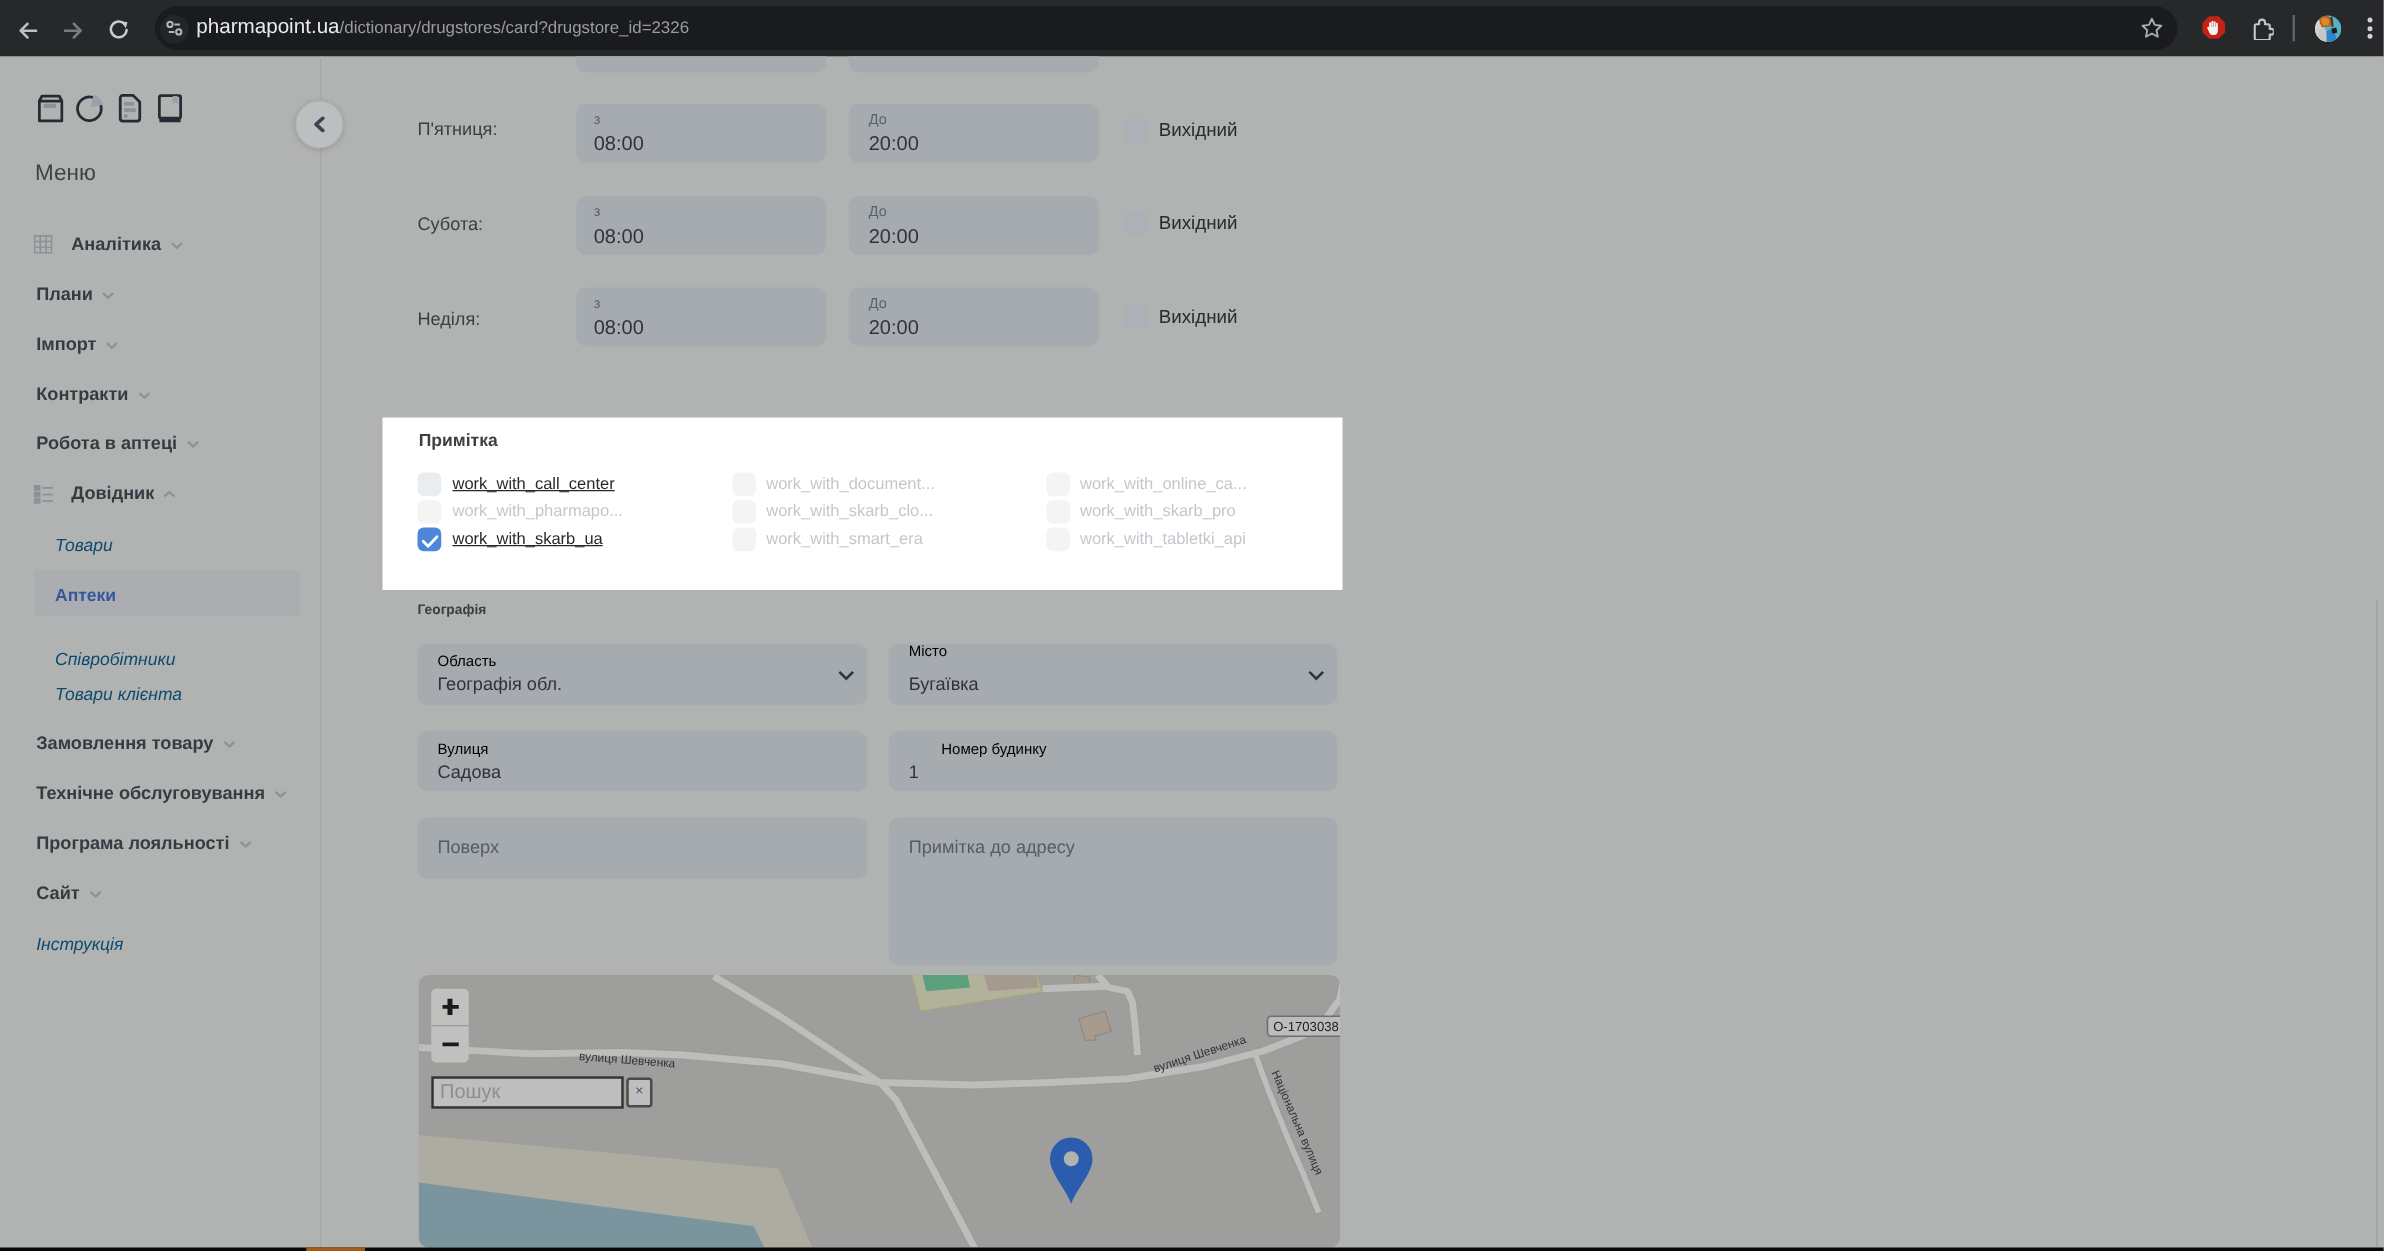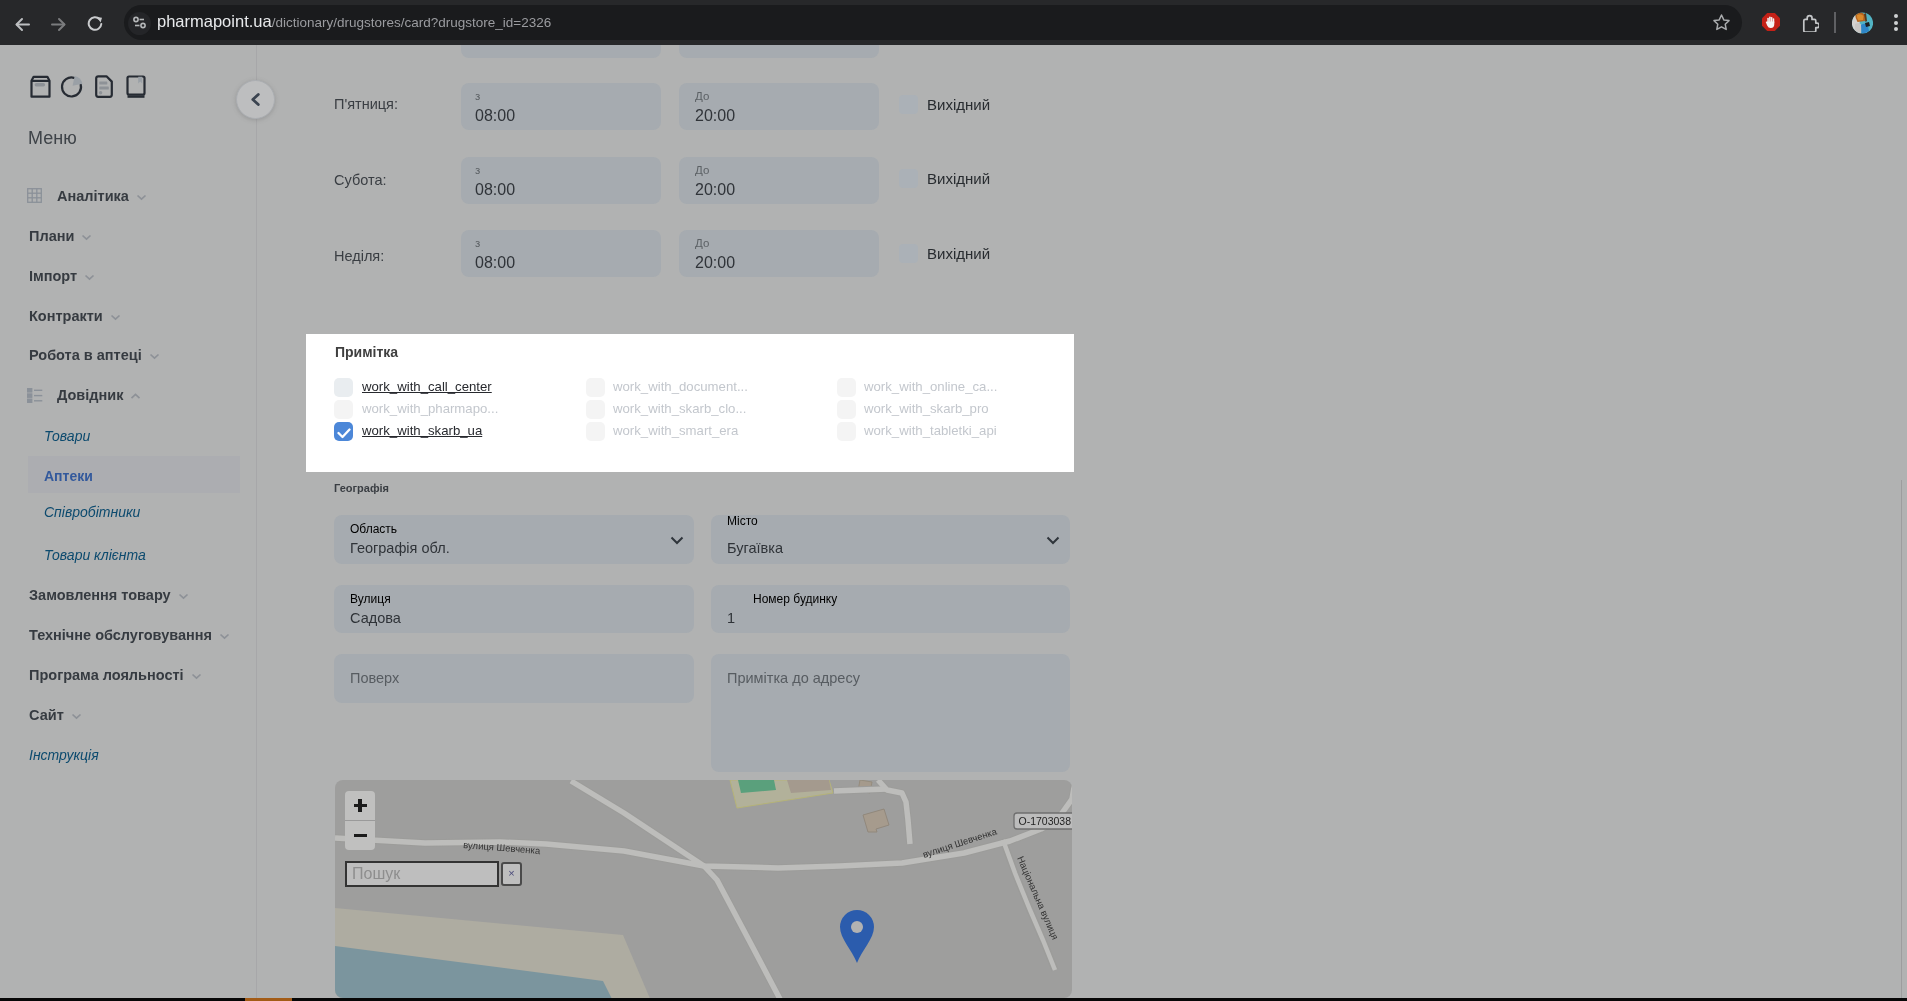--- a/index.html
+++ b/index.html
@@ -164,21 +164,21 @@
       <rect x="0.7" y="11.2" width="4" height="3.2" fill="#8b9199"></rect>
         <line x1="7" y1="12.8" x2="15.3" y2="12.8"></line>
     </g>
   </svg>
   <div class="abs menu-bold" style="left:57px;top:387px;">Довідник<svg class="chev" width="11" height="7" viewBox="0 0 11 7">
         <path d="M1.5 5.2 L5.5 1.5 L9.5 5.2" fill="none" stroke="#8d9197" stroke-width="1.7"></path>
       </svg></div>
   <div class="abs menu-reg" style="left:44px;top:428px;">Товари</div>
   <div class="abs" style="left:28px;top:456px;width:212px;height:37px;background:#acadb1;"></div>
   <div class="abs" style="left:44px;top:468px;font-weight:bold;font-size:14px;color:#33599c;">Аптеки</div>
-  <div class="abs menu-reg" style="left:44px;top:504px;">Співробітники</div>
+  <div class="abs menu-reg" style="left:44px;top:519px;">Співробітники</div>
   <div class="abs menu-reg" style="left:44px;top:547px;">Товари клієнта</div>
   <div class="abs menu-bold" style="left:29px;top:587px;">Замовлення товару<svg class="chev" width="11" height="7" viewBox="0 0 11 7">
         <path d="M1.5 1.5 L5.5 5.2 L9.5 1.5" fill="none" stroke="#8d9197" stroke-width="1.7"></path>
       </svg></div>
   <div class="abs menu-bold" style="left:29px;top:627px;">Технічне обслуговування<svg class="chev" width="11" height="7" viewBox="0 0 11 7">
         <path d="M1.5 1.5 L5.5 5.2 L9.5 1.5" fill="none" stroke="#8d9197" stroke-width="1.7"></path>
       </svg></div>
   <div class="abs menu-bold" style="left:29px;top:667px;">Програма лояльності<svg class="chev" width="11" height="7" viewBox="0 0 11 7">
         <path d="M1.5 1.5 L5.5 5.2 L9.5 1.5" fill="none" stroke="#8d9197" stroke-width="1.7"></path>
       </svg></div>

